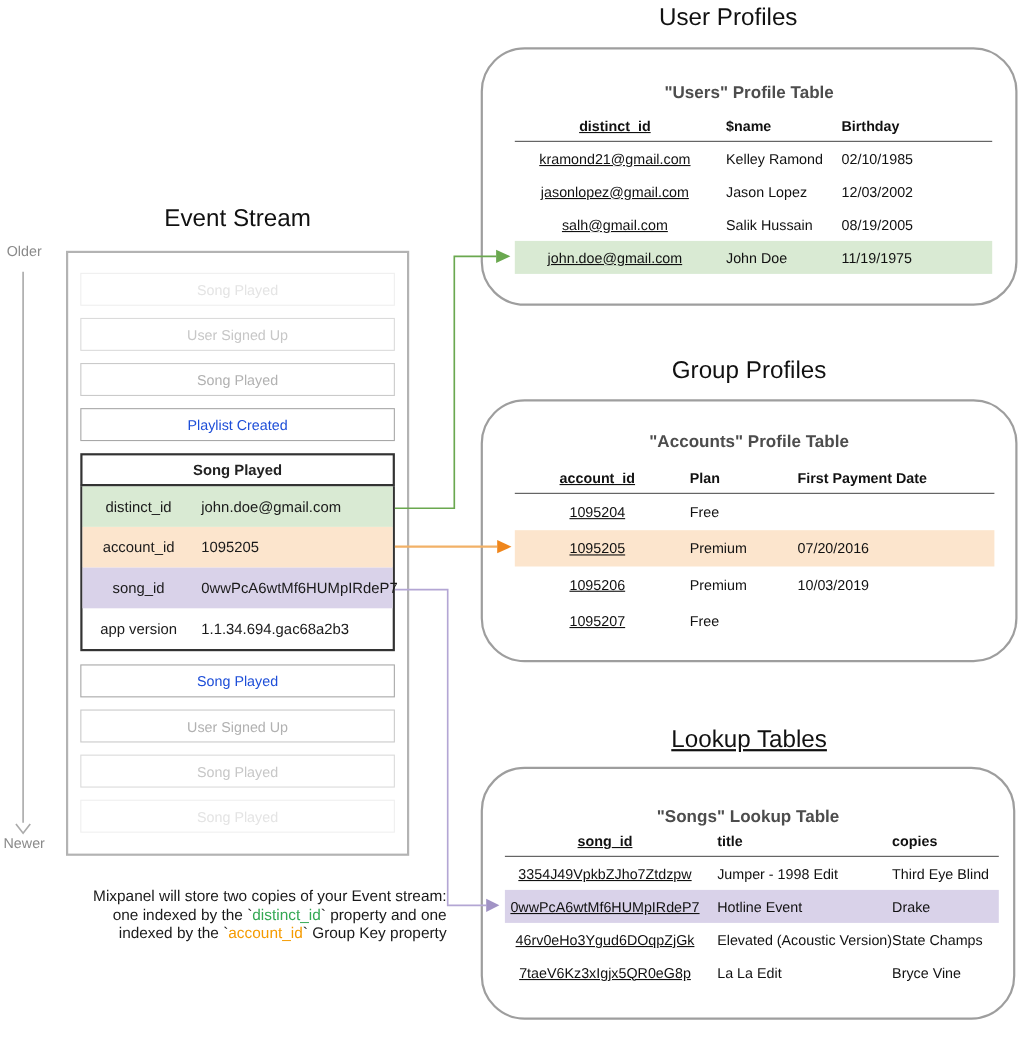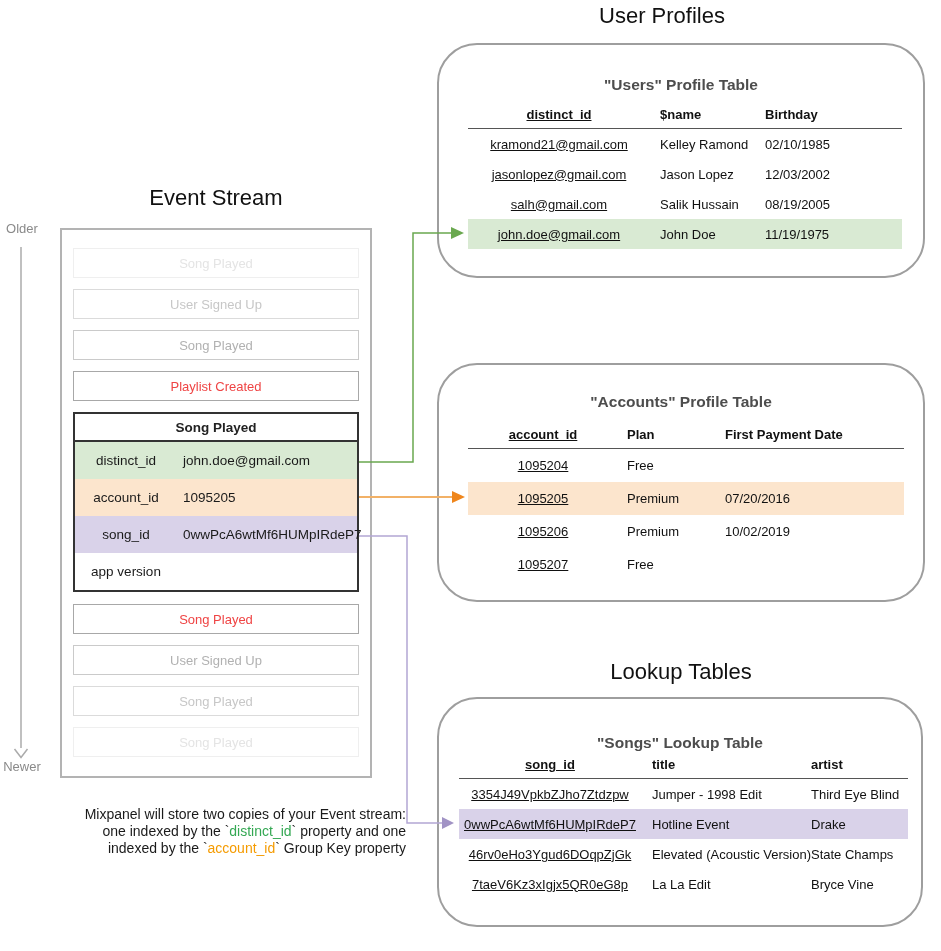--- a/index.html
+++ b/index.html
@@ -9,21 +9,21 @@
     background: #fff; overflow: hidden;
     font-family: "Liberation Sans", sans-serif; color:#000;
   }
   .abs { position: absolute; }
 
   
   .section-title { font-size: 22px; color:#111; text-align:center; }
   .es-title { left:60px; top:185px; width:312px; }
   .up-title { left:418px; top:3px;   width:488px; }
   .gp-title { left:437px; top:324px; width:488px; }
-  .lt-title { left:437px; top:659px; width:488px; }
+  .lt-title { left:437px; top:659px; width:488px;text-decoration:underline; }
 
   
   .time-label { left:0; width:44px; text-align:center; font-size:13px; color:#8a8a8a; }
   .older { top:221px; } .newer { top:759px; }
 
   
   .es-box {
     left:60px; top:228px; width:312px; height:550px;
     border:2px solid #b3b3b3; background:#fff;
   }
@@ -34,21 +34,21 @@
   .stack-sq::before { top:3px; left:3px; border:2px solid #c2c2c2; }
   .stack-sq::after  { top:8px; left:8px; border:2px solid #d2d2d2; }
 
   .ev {
     position:absolute; left:11px; width:286px; height:30px; background:#fff;
     display:flex; align-items:center; justify-content:center; font-size:13px;
   }
   .f1 { color:#e4e4e4; border:1.5px solid #efefef; }
   .f2 { color:#c7c7c7; border:1.5px solid #dbdbdb; }
   .f3 { color:#b1b1b1; border:1.5px solid #cacaca; }
-  .f4 { color:#ef4444; border:1.5px solid #a8a8a8; }
+  .f4 { color:#1d4ed8; border:1.5px solid #a8a8a8; }
 
   .ev-focus {
     position:absolute; left:11px; top:182px; width:286px; height:30px;
     border:2px solid #333; background:#fff; z-index:2;
     display:flex; align-items:center; justify-content:center;
     font-weight:bold; font-size:13.5px; color:#222;
   }
   .props {
     position:absolute; left:11px; top:210px; width:286px;
     border:2px solid #333; background:#fff; z-index:1;
@@ -137,20 +137,21 @@
       <div class="prow bg-orange">
         <span class="k">account_id</span>
         <span class="v">1095205</span>
       </div>
       <div class="prow bg-purple">
         <span class="k">song_id</span>
         <span class="v">0wwPcA6wtMf6HUMpIRdeP7</span>
       </div>
       <div class="prow">
         <span class="k">app version</span>
+        <span class="v">1.1.34.694.gac68a2b3</span>
       </div>
     </div>
 
     <div class="ev f4" style="top:374px">Song Played</div>
     <div class="ev f3" style="top:415px">User Signed Up</div>
     <div class="ev f2" style="top:456px">Song Played</div>
     <div class="ev f1" style="top:497px">Song Played</div>
   </div>
 
   <div class="abs caption">
@@ -184,20 +185,21 @@
         <div class="c3">08/19/2005</div>
       </div>
       <div class="trow g-users hl-green">
         <div class="c1 u">john.doe@gmail.com</div>
         <div class="c2">John Doe</div>
         <div class="c3">11/19/1975</div>
       </div>
     </div>
   </div>
 
+  <div class="abs section-title gp-title">Group Profiles</div>
   <div class="abs card group-card stack-rnd">
     <div class="card-heading">"Accounts" Profile Table</div>
     <div class="tbl accounts-tbl">
       <div class="trow thead g-accounts">
         <div class="c1 u">account_id</div>
         <div class="c2">Plan</div>
         <div class="c3">First Payment Date</div>
       </div>
       <div class="trow g-accounts">
         <div class="c1 u">1095204</div>
@@ -205,38 +207,38 @@
         <div class="c3"></div>
       </div>
       <div class="trow g-accounts hl-orange">
         <div class="c1 u">1095205</div>
         <div class="c2">Premium</div>
         <div class="c3">07/20/2016</div>
       </div>
       <div class="trow g-accounts">
         <div class="c1 u">1095206</div>
         <div class="c2">Premium</div>
-        <div class="c3">10/02/2019</div>
+        <div class="c3">10/03/2019</div>
       </div>
       <div class="trow g-accounts">
         <div class="c1 u">1095207</div>
         <div class="c2">Free</div>
         <div class="c3"></div>
       </div>
     </div>
   </div>
 
   <div class="abs section-title lt-title">Lookup Tables</div>
   <div class="abs card lookup-card stack-rnd">
     <div class="card-heading">"Songs" Lookup Table</div>
     <div class="tbl songs-tbl">
       <div class="trow thead g-songs">
         <div class="c1 u">song_id</div>
         <div class="c2">title</div>
-        <div class="c3">artist</div>
+        <div class="c3">copies</div>
       </div>
       <div class="trow g-songs">
         <div class="c1 u">3354J49VpkbZJho7Ztdzpw</div>
         <div class="c2">Jumper - 1998 Edit</div>
         <div class="c3">Third Eye Blind</div>
       </div>
       <div class="trow g-songs hl-purple">
         <div class="c1 u">0wwPcA6wtMf6HUMpIRdeP7</div>
         <div class="c2">Hotline Event</div>
         <div class="c3">Drake</div>

